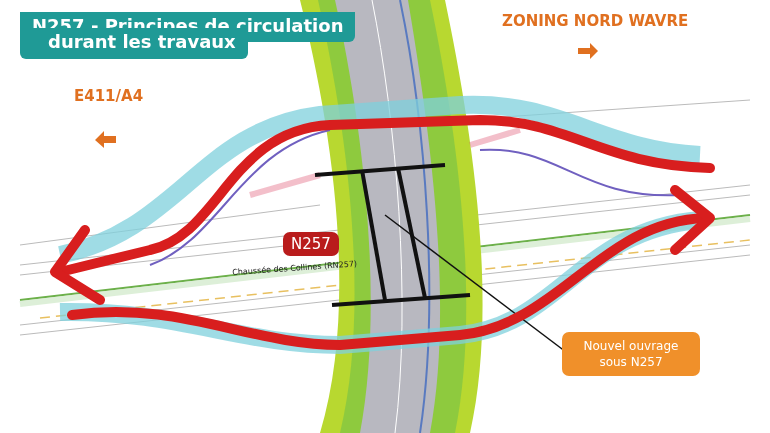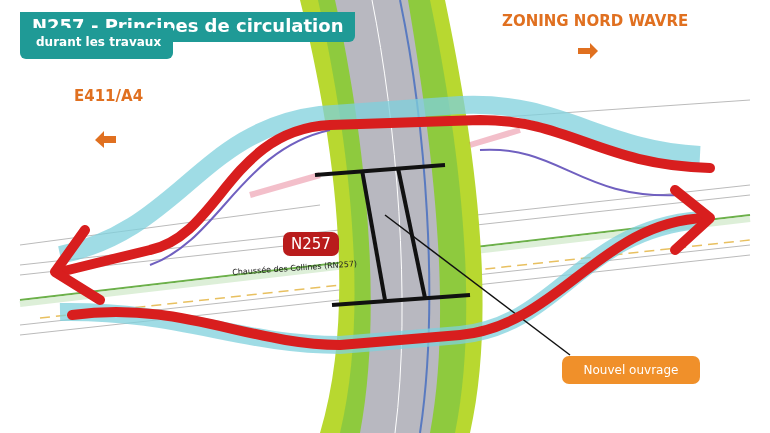--- a/index.html
+++ b/index.html
@@ -1,23 +1,23 @@
 <!DOCTYPE html>
 <html><head>
   <meta charset="utf-8">
   <style>
     html, body { margin:0; padding:0; }
     body { width:770px; height:433px; overflow:hidden; background:#ffffff; position:relative; font-family:"DejaVu Sans", sans-serif; }
     #map { position:absolute; left:0; top:0; width:770px; height:433px; }
     .title-box { position:absolute; left:20px; top:0; background:#1f9a96; color:#fff; font-weight:bold; font-size:18px; line-height:24px; padding:2px 12px 4px 12px; border-radius:0 0 6px 6px;margin-top:12px; }
-    .title-line2 { position:absolute; left:20px; top:28px; background:#1f9a96; color:#fff; font-weight:bold; font-size:12px; line-height:24px; padding:2px 12px 5px 16px; border-radius:0 0 6px 6px; }
+    .title-line2 { position:absolute; left:20px; top:28px; background:#1f9a96; color:#fff; font-weight:bold; font-size:18px; line-height:24px; padding:2px 12px 5px 28px; border-radius:0 0 6px 6px; }
     .dest { position:absolute; color:#e07020; font-weight:bold; font-size:15px; }
     .badge-n257 { position:absolute; left:283px; top:232px; background:#b91c1c; color:#fff; font-size:15px; padding:3px 8px; border-radius:7px; }
     .road-label { position:absolute; left:232px; top:268px; font-size:8px; color:#222; transform:rotate(-4deg); transform-origin:left top; }
-    .callout { position:absolute; left:562px; top:356px; width:130px; background:#f0902a; color:#fff; font-size:12px; line-height:16px; text-align:center; padding:6px 4px; border-radius:7px; }
+    .callout { position:absolute; left:562px; top:332px; width:130px; background:#f0902a; color:#fff; font-size:12px; line-height:16px; text-align:center; padding:6px 4px; border-radius:7px; }
   </style>
 </head>
 <body>
 
 <svg id="map" viewBox="0 0 770 433" xmlns="http://www.w3.org/2000/svg">
 
   <g stroke="#bbb" stroke-width="1" fill="none">
     <path d="M20 265 L750 185"></path>
     <path d="M20 275 L750 195"></path>
     <path d="M20 325 L750 245"></path>
@@ -64,13 +64,14 @@
 <div class="title-line2"><span>durant les travaux</span></div>
 
 <div class="dest" style="left:502px;top:12px;">ZONING NORD WAVRE</div>
 <div class="dest" style="left:74px;top:87px;">E411/A4</div>
 
 <div class="badge-n257">N257</div>
 <div class="road-label">Chaussée des Collines (RN257)</div>
 
 <div class="callout">
   <div>Nouvel ouvrage</div>
+  <div>sous N257</div>
 </div>
 
 </body></html>

